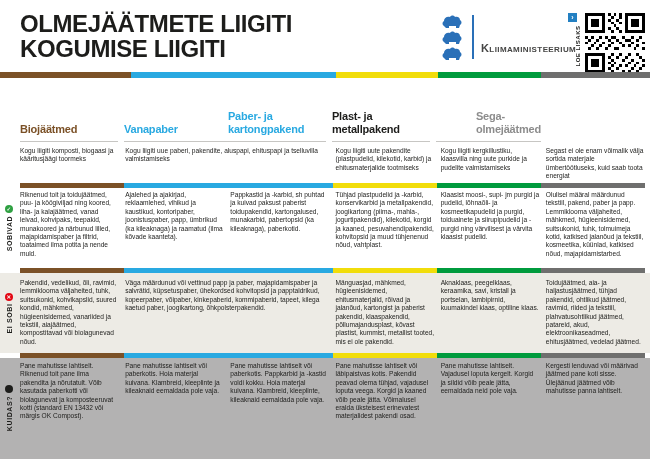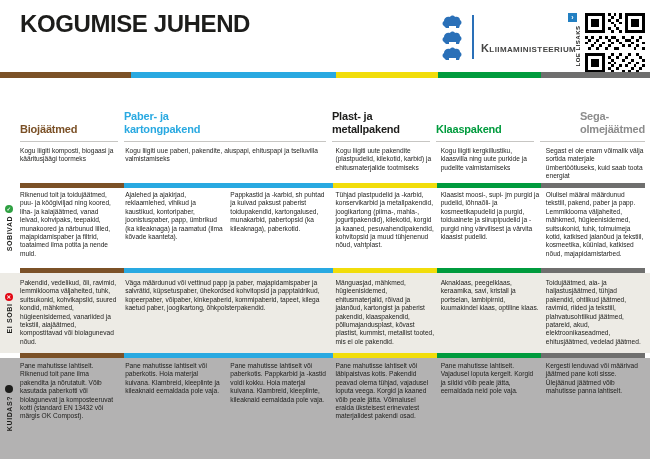--- a/index.html
+++ b/index.html
@@ -51,21 +51,22 @@
   .mini-icon{width:8px;height:8px;border-radius:50%;display:flex;align-items:center;
              justify-content:center;color:#fff;font-size:5.5px;font-weight:700;
              transform:rotate(90deg);flex:0 0 auto;}
 </style>
 </head>
 <body>
 
 <div class="canvas">
 
   <div class="title">
-    <div>KOGUMISE JUHEND</div>
+    <div>OLMEJÄÄTMETE LIIGITI</div>
+    <div>KOGUMISE LIIGITI</div>
   </div>
 
   <svg class="logo-lions" width="30" height="46" viewBox="0 0 22 46">
     <defs>
       <path id="lion" d="M3 12 C1 11 1 8 3 7 C3 4 6 2 9 3 C10 1 13 1 14 3 C17 2 19 4 19 6 C21 7 21 10 19 11 L18 14 L15 14 L15 12 L8 12 L8 14 L5 14 Z"></path>
     </defs>
     <use href="#lion" fill="#2a70b8"></use>
     <use href="#lion" y="16" fill="#2a70b8"></use>
     <use href="#lion" y="32" fill="#2a70b8"></use>
   </svg>
@@ -180,27 +181,25 @@
     <div style="width: 102px; background: rgb(241, 221, 11);"></div>
     <div style="width: 103px; background: rgb(0, 155, 61);"></div>
     <div style="width: 109px; background: rgb(111, 111, 110);"></div>
   </div>
 
   <div class="grow row-headers">
     <div class="hcell">
         <div class="hdr" style="color: rgb(123, 81, 39);">Biojäätmed</div>
       </div>
     <div class="hcell-merged">
+      <div class="hdr" style="color: rgb(41, 169, 225);">Vanapaber</div>
       <div class="hdr" style="color: rgb(41, 169, 225);">Paber- ja kartongpakend</div>
     </div>
     <div class="hcell">
         <div class="hdr" style="color: rgb(29, 29, 27);">Plast- ja metallpakend</div>
-      </div>
-    <div class="hcell">
-        <div class="hdr" style="color: rgb(0, 155, 61);">Klaaspakend</div>
       </div>
     <div class="hcell">
         <div class="hdr" style="color: rgb(140, 140, 140); margin-left: 40px;">Sega-olmejäätmed</div>
       </div>
   </div>
 
   <div class="grow row-desc">
     <div class="desc">Kogu liigiti komposti, biogaasi ja kääritusjäägi toormeks</div>
     <div class="desc desc-merged">Kogu liigiti uue paberi, pakendite, aluspapi, ehituspapi ja tselluvilla valmistamiseks</div>
     <div class="desc">Kogu liigiti uute pakendite (plastpudelid, kilekotid, karbid) ja ehitusmaterjalide tootmiseks</div>

